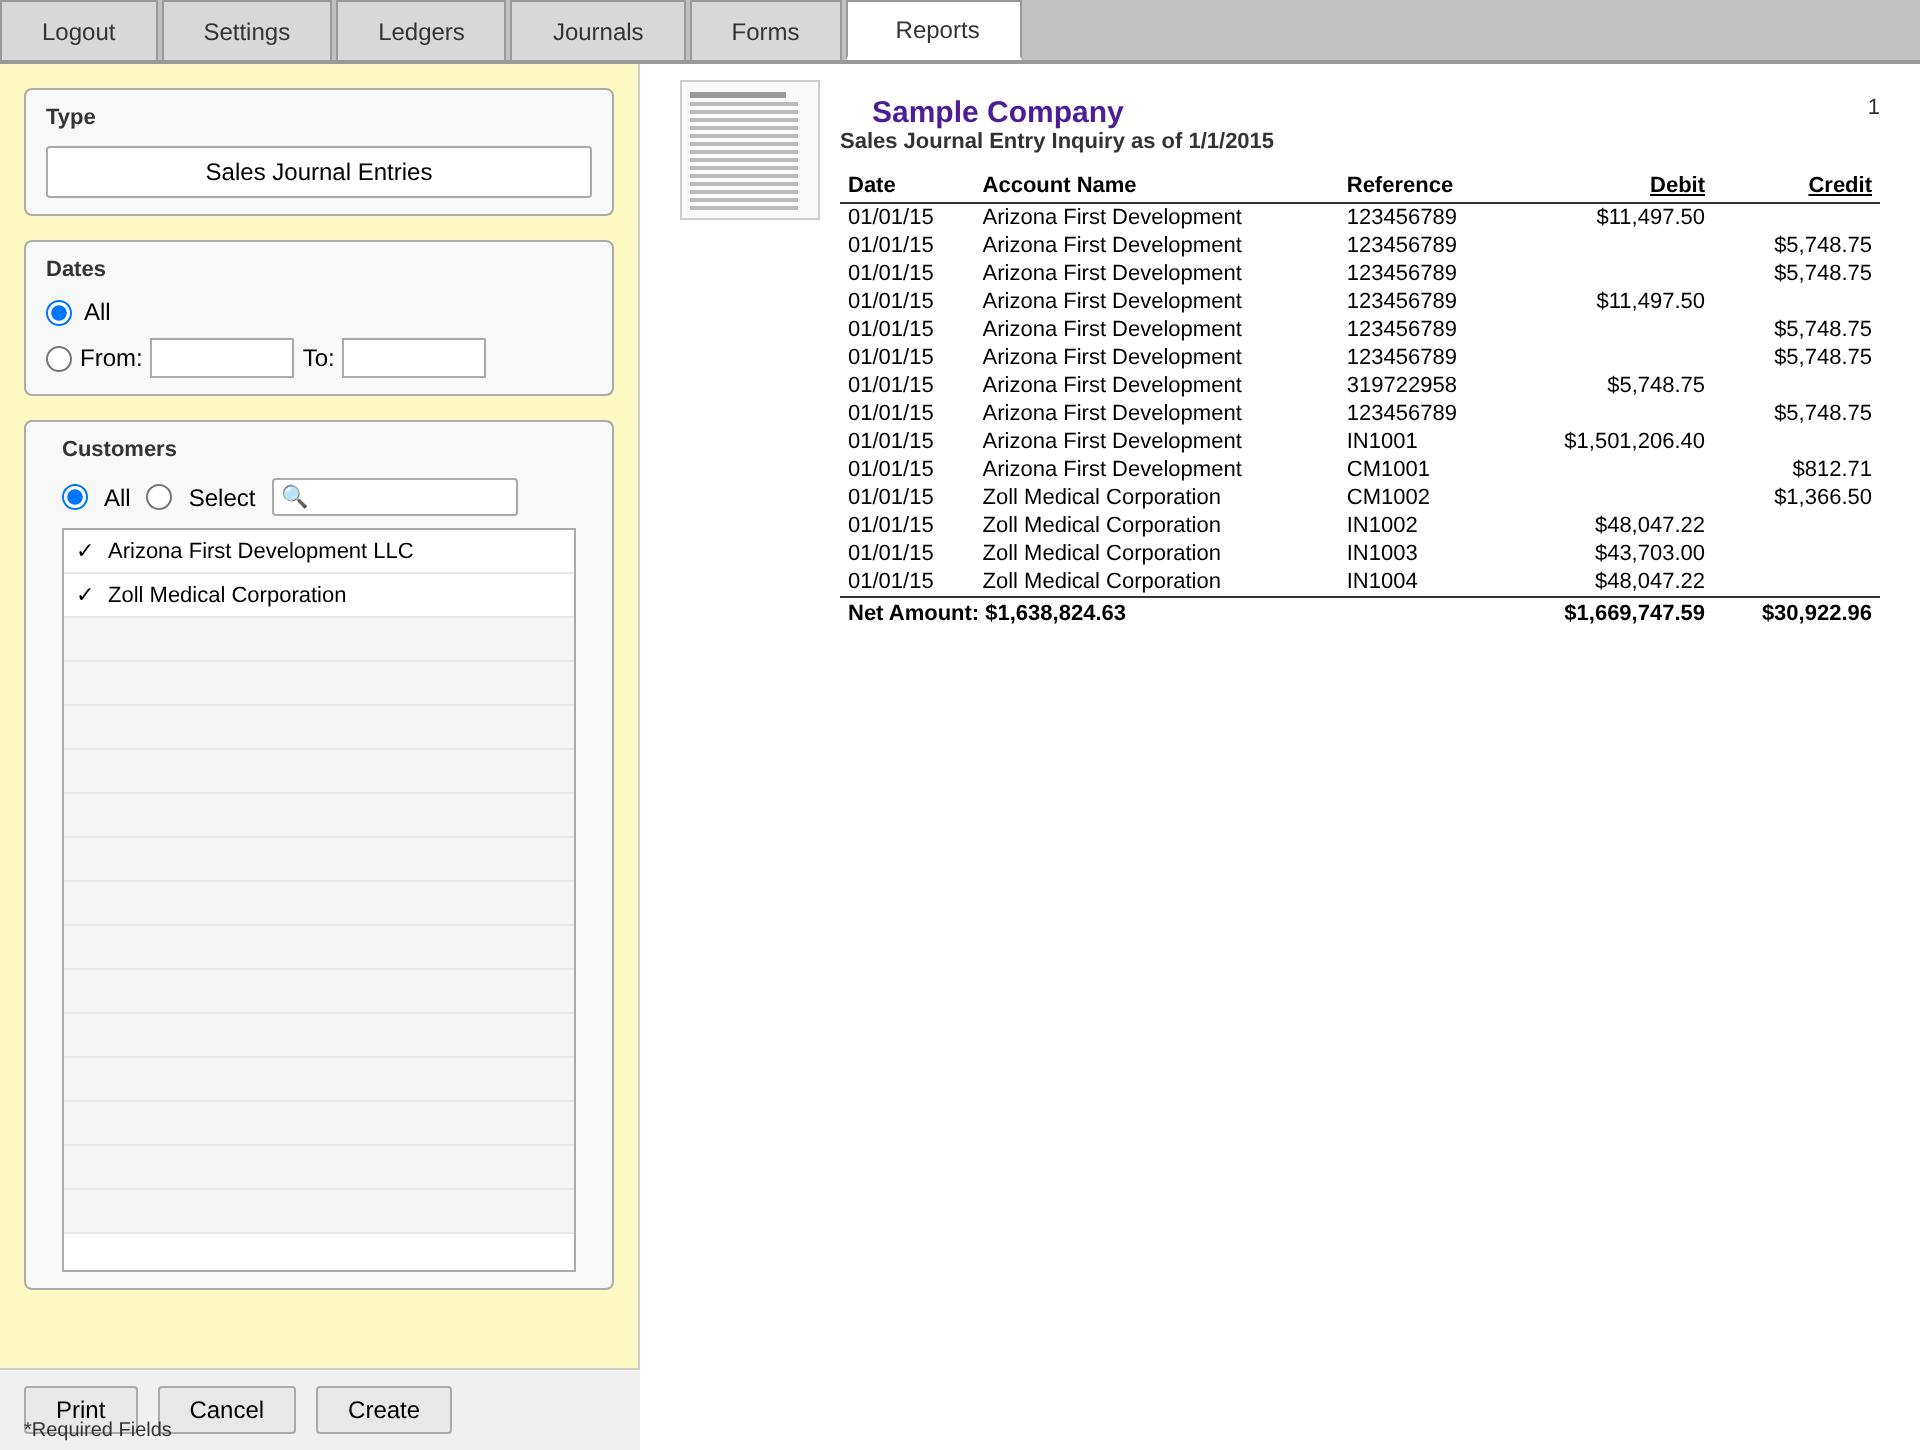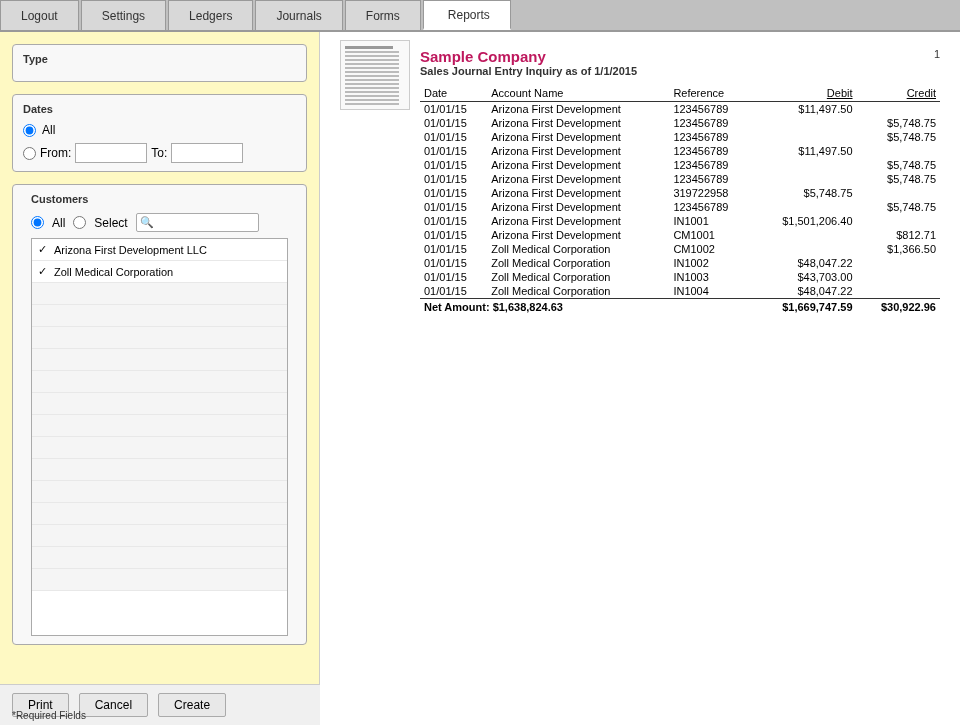--- a/index.html
+++ b/index.html
@@ -187,39 +187,40 @@
       overflow-y: auto;
       height: 100%;
     }
 
     .report-header {
       margin-bottom: 4px;
     }
     .report-company {
       font-size: 15px;
       font-weight: bold;
-      color: #be185d;
+      color: #4c1d95;
+      margin-left: 16px;
     }
     .report-subtitle {
       font-size: 11px;
       color: #333;
       font-weight: bold;
     }
 
     .report-table {
       width: 100%;
       border-collapse: collapse;
       margin-top: 8px;
       font-size: 11px;
     }
     .report-table th {
       border-bottom: 1px solid #333;
       text-align: left;
       padding: 2px 4px;
-      font-weight: normal;
+      font-weight: bold;
       font-size: 11px;
     }
     .report-table th.right, .report-table td.right {
       text-align: right;
     }
     .report-table td {
       padding: 1px 4px;
       vertical-align: top;
     }
     .report-table tr.net-row td {
@@ -287,20 +288,21 @@
   <div class="nav-tab">Forms</div>
   <div class="nav-tab active">Reports</div>
 </div>
 
 <div class="main-content">
 
   <div class="left-panel">
 
     <div class="section-box">
       <div class="section-label">Type</div>
+      <button class="type-button">Sales Journal Entries</button>
     </div>
 
     <div class="section-box">
       <div class="section-label">Dates</div>
       <div class="radio-group">
         <div class="radio-row">
           <input type="radio" name="dates" checked="" style="">
           <span>All</span>
         </div>
         <div class="radio-row date-row">

